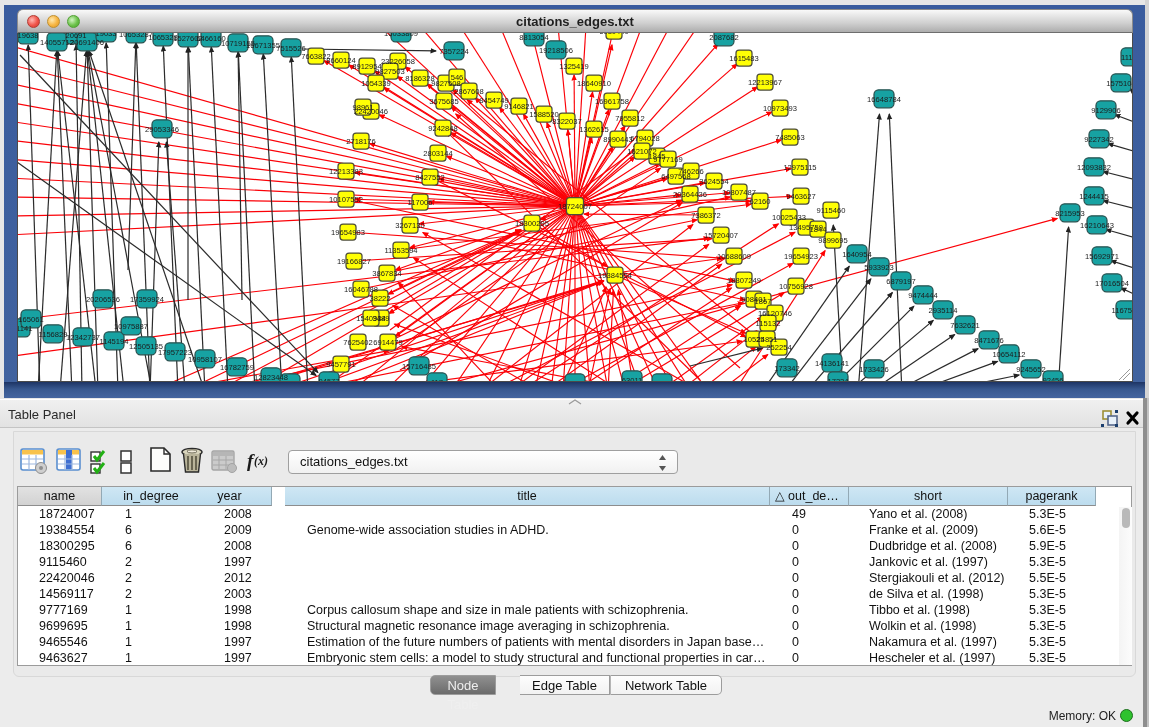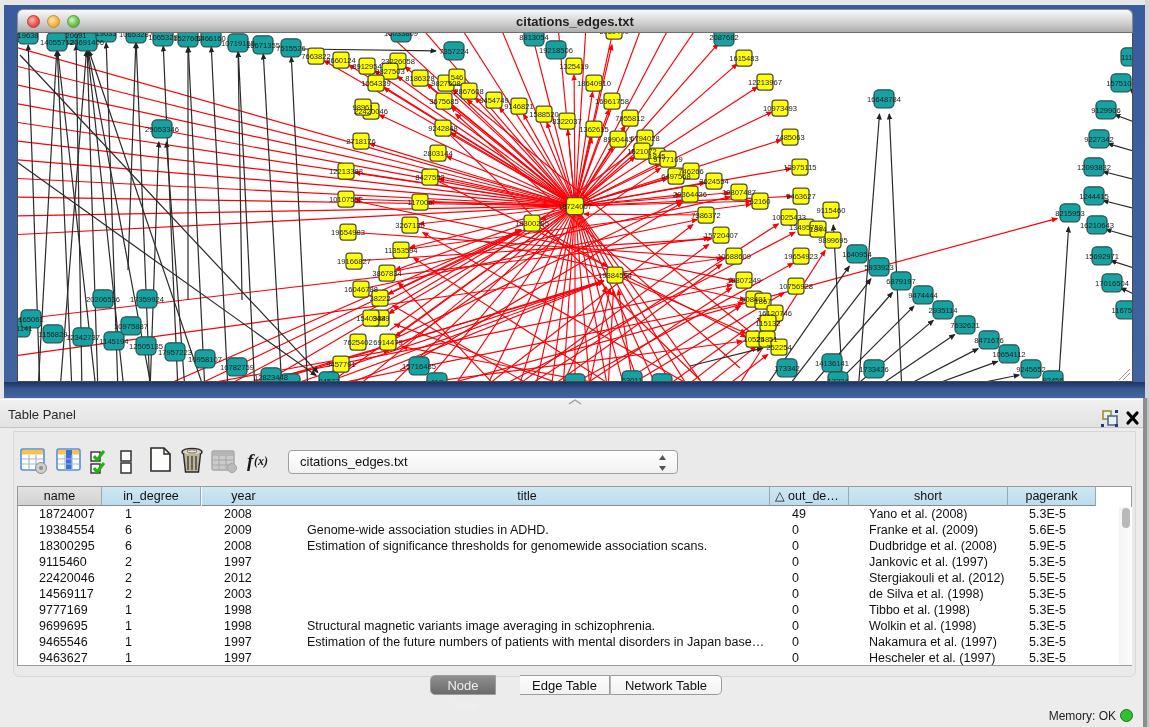--- a/index.html
+++ b/index.html
@@ -597,21 +597,21 @@
 </svg>
 <div id="dropdown">citations_edges.txt
  <svg width="9" height="16" style="position:absolute;right:10px;top:4px" xmlns="http://www.w3.org/2000/svg">
       <path d="M4.5 0 L8 5 H1 z" fill="#555"></path>
       <path d="M4.5 16 L8 11 H1 z" fill="#555"></path>
     </svg>
 </div>
 <div id="tablewrap"></div>
 <div class="th" style="left:18px;width:84px;background:linear-gradient(#e2e2e2,#d2d2d2)">name</div>
 <div class="th" style="left:102px;width:99px">in_degree</div>
-<div class="th" style="left:202px;width:84px">year</div>
+<div class="th" style="left:188px;width:84px">year</div>
 <div class="th" style="left:285px;width:485px">title</div>
 <div class="th" style="left:770px;width:79px;text-align:left;padding-left:5px">△ out_de…</div>
 <div class="th" style="left:849px;width:159px">short</div>
 <div class="th" style="left:1008px;width:88px">pagerank</div>
 <div class="tr" style="top:506px">
     <span style="left:22px">18724007</span>
     <span style="left:108px">1</span>
     <span style="left:207px">2008</span>
     <span style="left:775px">49</span>
     <span style="left:852px">Yano et al. (2008)</span>
@@ -623,21 +623,20 @@
     <span style="left:207px">2009</span>
     <span style="left:290px">Genome‑wide association studies in ADHD.</span>
     <span style="left:775px">0</span>
     <span style="left:852px">Franke et al. (2009)</span>
     <span style="left:1012px">5.6E‑5</span>
   </div>
 <div class="tr" style="top:538px">
     <span style="left:22px">18300295</span>
     <span style="left:108px">6</span>
     <span style="left:207px">2008</span>
-    <span style="left:290px">Estimation of significance thresholds for genomewide association scans.</span>
     <span style="left:775px">0</span>
     <span style="left:852px">Dudbridge et al. (2008)</span>
     <span style="left:1012px">5.9E‑5</span>
   </div>
 <div class="tr" style="top:554px">
     <span style="left:22px">9115460</span>
     <span style="left:108px">2</span>
     <span style="left:207px">1997</span>
     <span style="left:775px">0</span>
     <span style="left:852px">Jankovic et al. (1997)</span>
@@ -656,46 +655,48 @@
     <span style="left:108px">2</span>
     <span style="left:207px">2003</span>
     <span style="left:775px">0</span>
     <span style="left:852px">de Silva et al. (1998)</span>
     <span style="left:1012px">5.3E‑5</span>
   </div>
 <div class="tr" style="top:602px">
     <span style="left:22px">9777169</span>
     <span style="left:108px">1</span>
     <span style="left:207px">1998</span>
+    <span style="left:290px">Corpus callosum shape and size in male patients with schizophrenia.</span>
     <span style="left:775px">0</span>
     <span style="left:852px">Tibbo et al. (1998)</span>
     <span style="left:1012px">5.3E‑5</span>
   </div>
 <div class="tr" style="top:618px">
     <span style="left:22px">9699695</span>
     <span style="left:108px">1</span>
     <span style="left:207px">1998</span>
-    <span style="left:290px">Structural magnetic variants image averaging in schizophrenia.</span>
+    <span style="left:290px">Structural magnetic resonance image averaging in schizophrenia.</span>
     <span style="left:775px">0</span>
     <span style="left:852px">Wolkin et al. (1998)</span>
     <span style="left:1012px">5.3E‑5</span>
   </div>
 <div class="tr" style="top:634px">
     <span style="left:22px">9465546</span>
     <span style="left:108px">1</span>
     <span style="left:207px">1997</span>
     <span style="left:290px">Estimation of the future numbers of patients with mental disorders in Japan base…</span>
     <span style="left:775px">0</span>
     <span style="left:852px">Nakamura et al. (1997)</span>
     <span style="left:1012px">5.3E‑5</span>
   </div>
 <div class="tr" style="top:650px">
     <span style="left:22px">9463627</span>
     <span style="left:108px">1</span>
     <span style="left:207px">1997</span>
+    <span style="left:290px">Embryonic stem cells: a model to study structural and functional properties in car…</span>
     <span style="left:775px">0</span>
     <span style="left:852px">Hescheler et al. (1997)</span>
     <span style="left:1012px">5.3E‑5</span>
   </div>
 <div class="abs" style="left:1119px;top:507px;width:13px;height:158px;background:linear-gradient(90deg,#f4f4f4,#fcfcfc)"></div>
 <div class="abs" style="left:1122px;top:508px;width:8px;height:20px;background:#b9b9b9;border-radius:4px"></div>
 <div class="seg" style="left:430px;width:66px;border-radius:5px 0 0 5px;background:linear-gradient(#909090,#6b6b6b);color:#efefef">Node Table</div>
 <div class="seg" style="left:520px;width:90px;border-left:none">Edge Table</div>
 <div class="seg" style="left:610px;width:112px;border-left:1px solid #b5b5b5;border-radius:0 5px 5px 0">Network Table</div>
 <div id="memory">Memory: OK</div>

